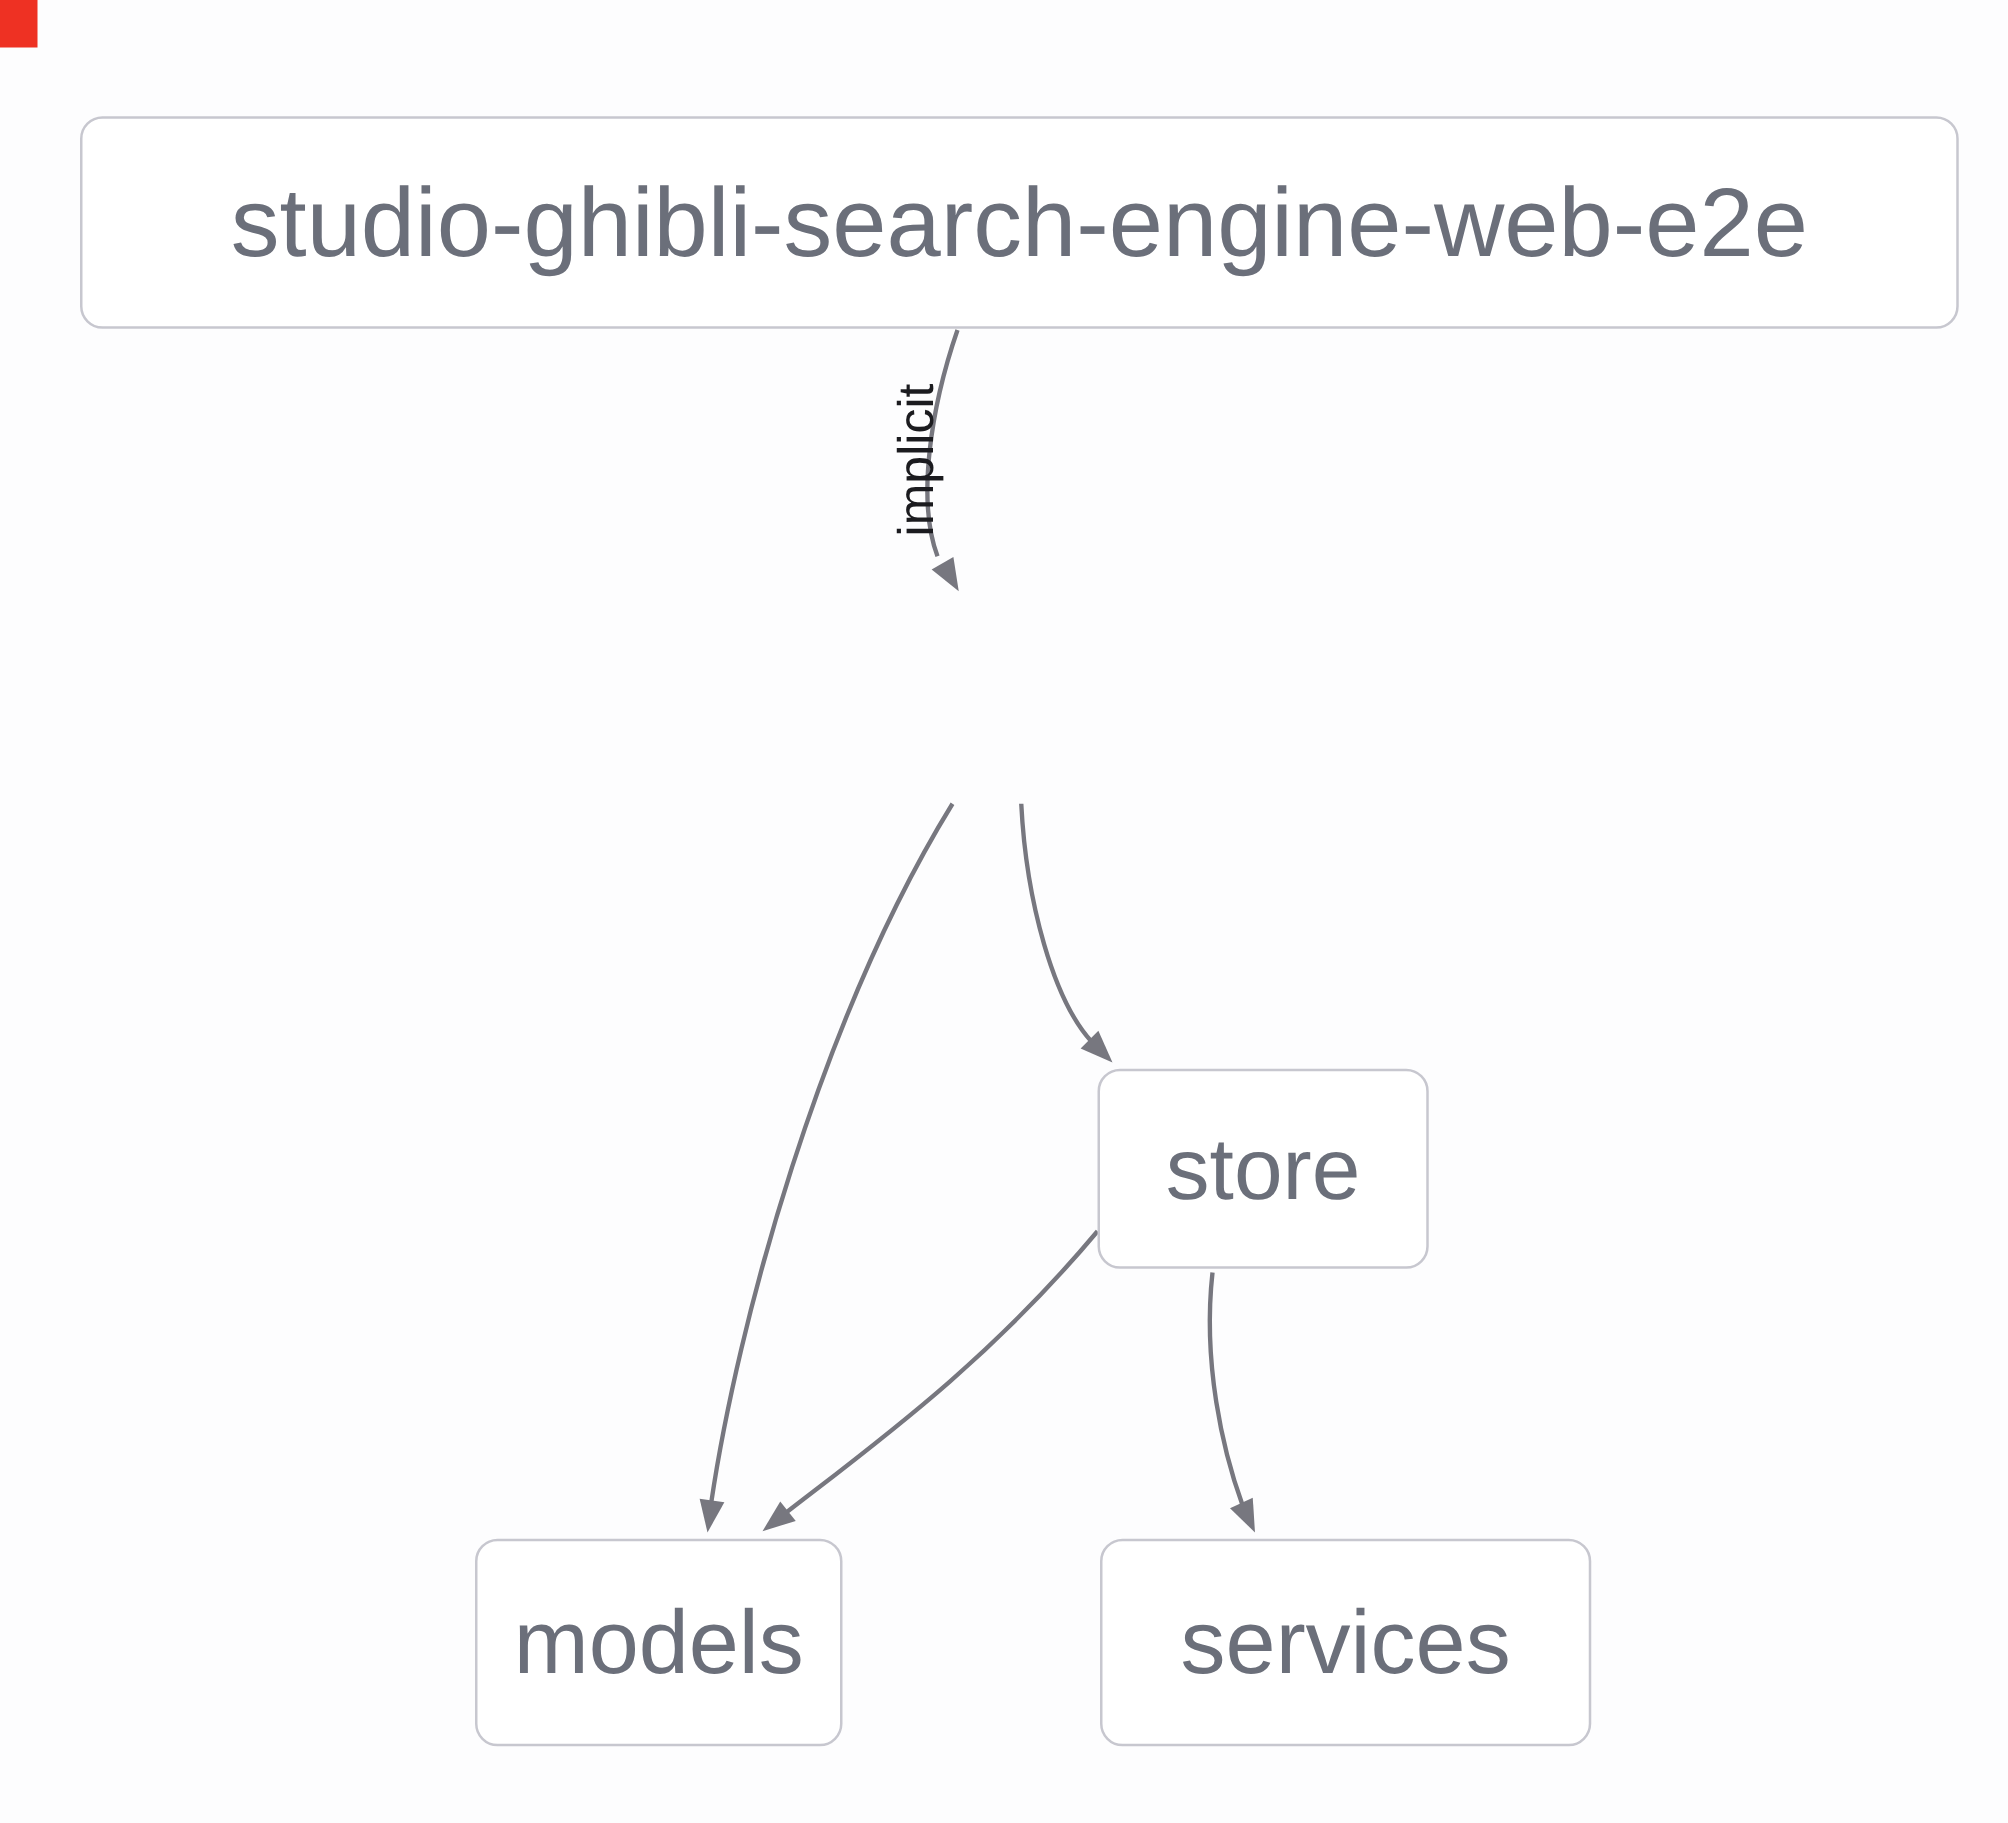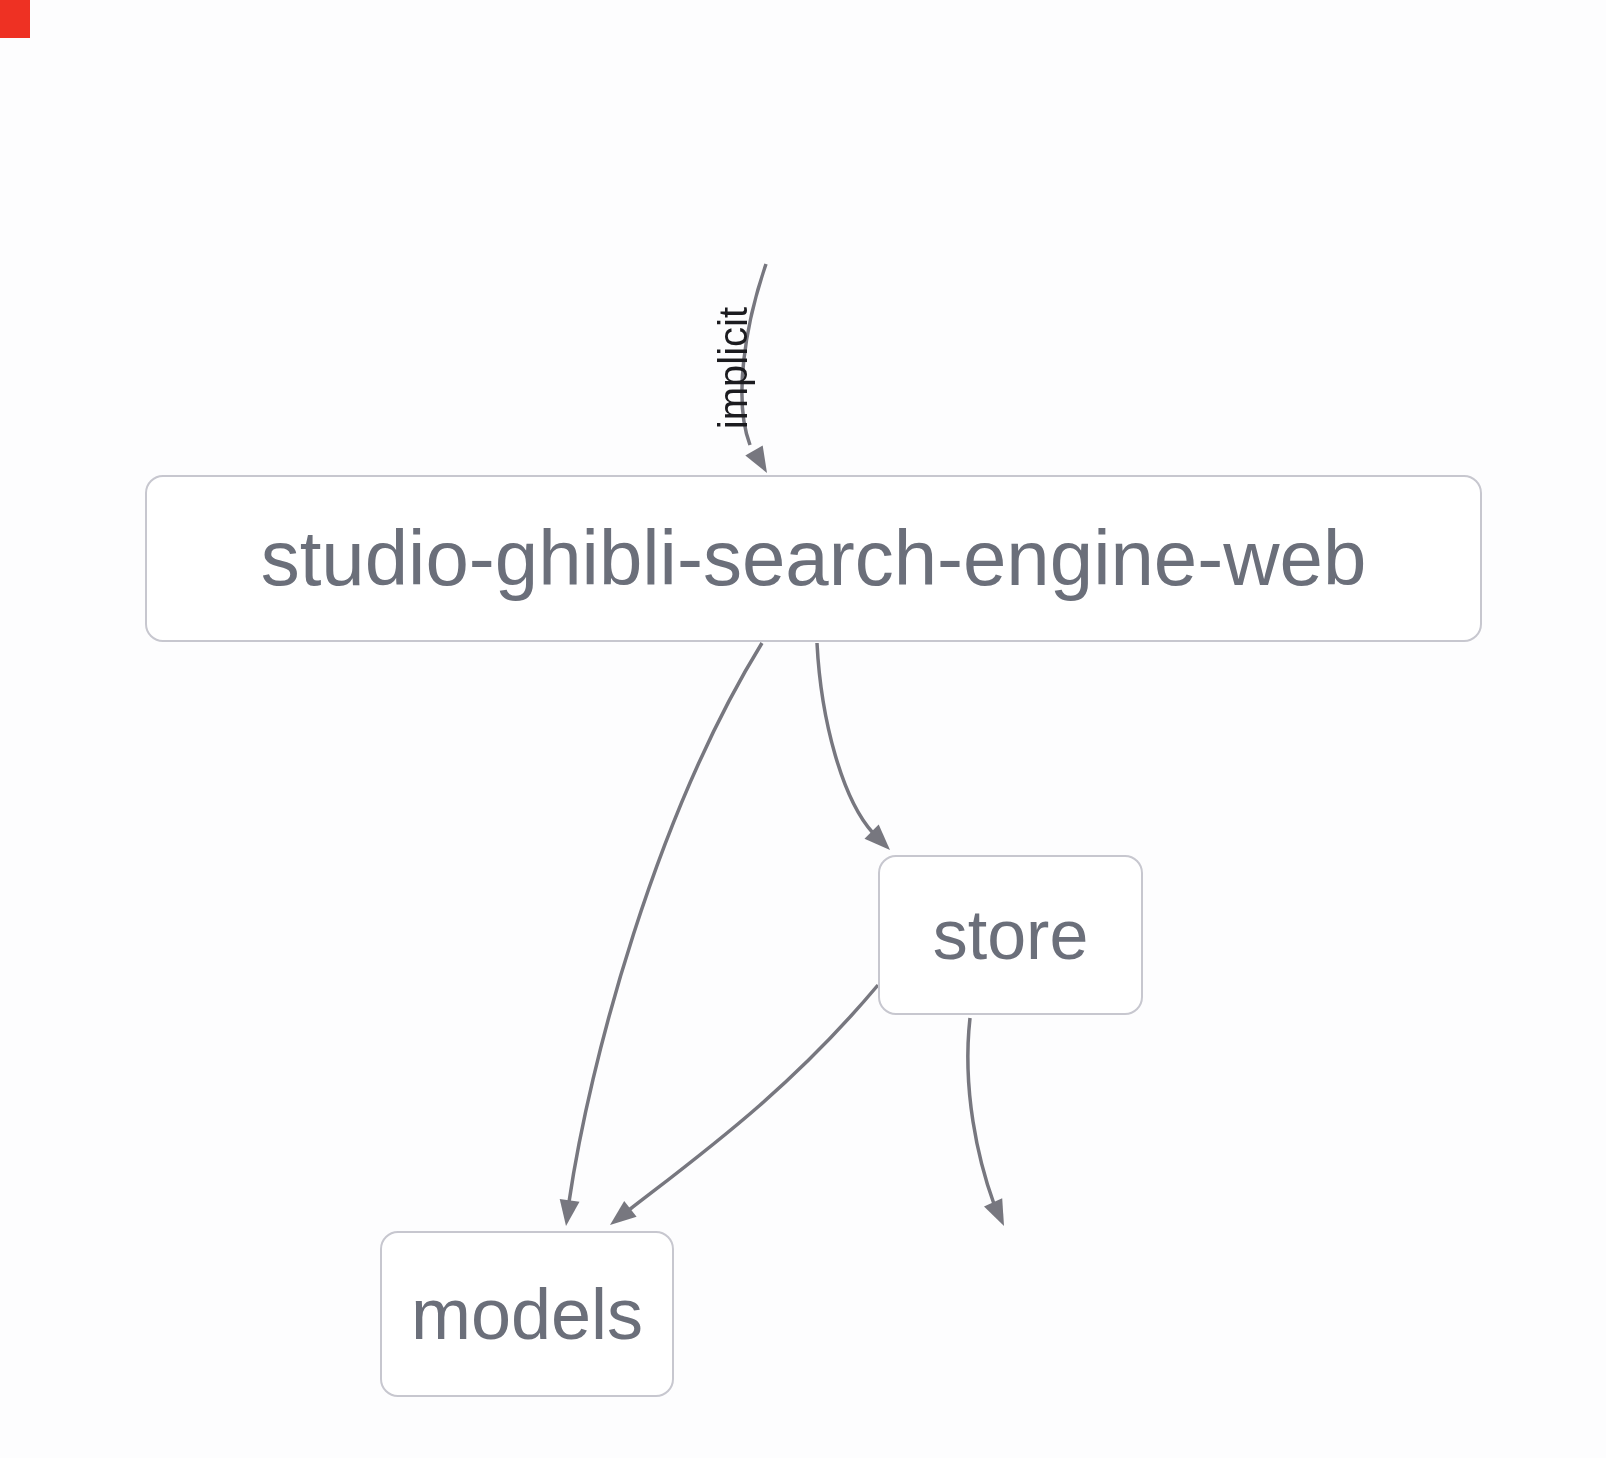--- a/index.html
+++ b/index.html
@@ -89,27 +89,30 @@
 
     <path class="edge" d="M878,985 C790,1090 700,1155 629,1210"></path>
     <polygon class="arrowhead" points="610,1225 624.2,1201.1 636.6,1216.7"></polygon>
 
     <path class="edge" d="M970,1018 C962,1090 978,1160 994,1204"></path>
     <polygon class="arrowhead" points="1004,1226 984,1206.6 1002.2,1198.2"></polygon>
   </svg>
 
   <div class="edge-label">implicit</div>
 
+  <div class="node node-e2e">
+    <span>studio-ghibli-search-engine-web-e2e</span>
+  </div>
 
-  <div class="node node-web">
-    <span>studio-ghibli-search-engine-web</span>
-  </div>
 
   <div class="node node-store">
     <span>store</span>
   </div>
 
   <div class="node node-models">
     <span>models</span>
   </div>
 
+  <div class="node node-services">
+    <span>services</span>
+  </div>
 
 </div>
 
 </body></html>

